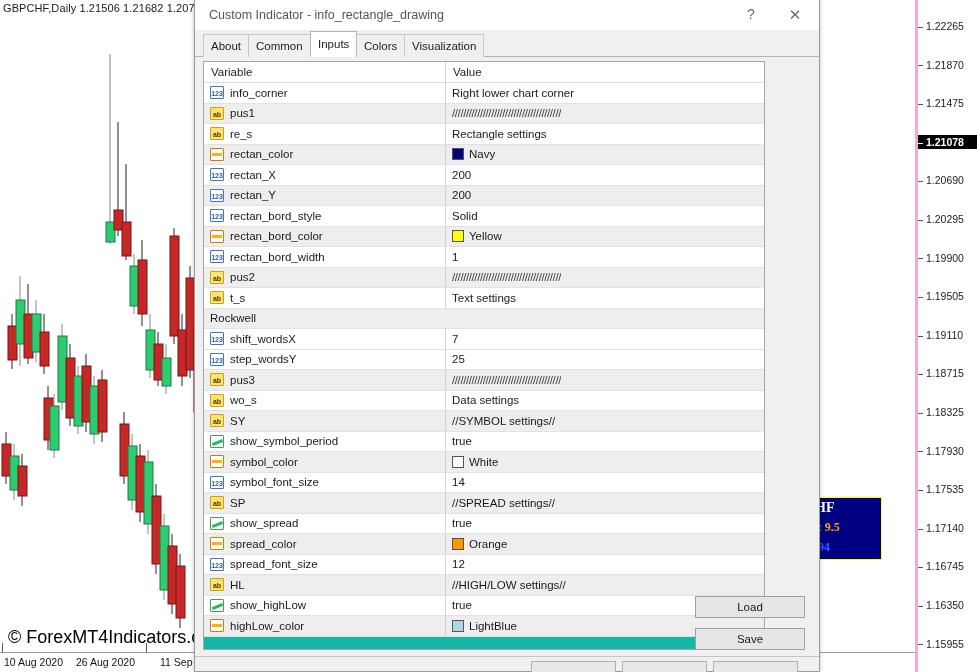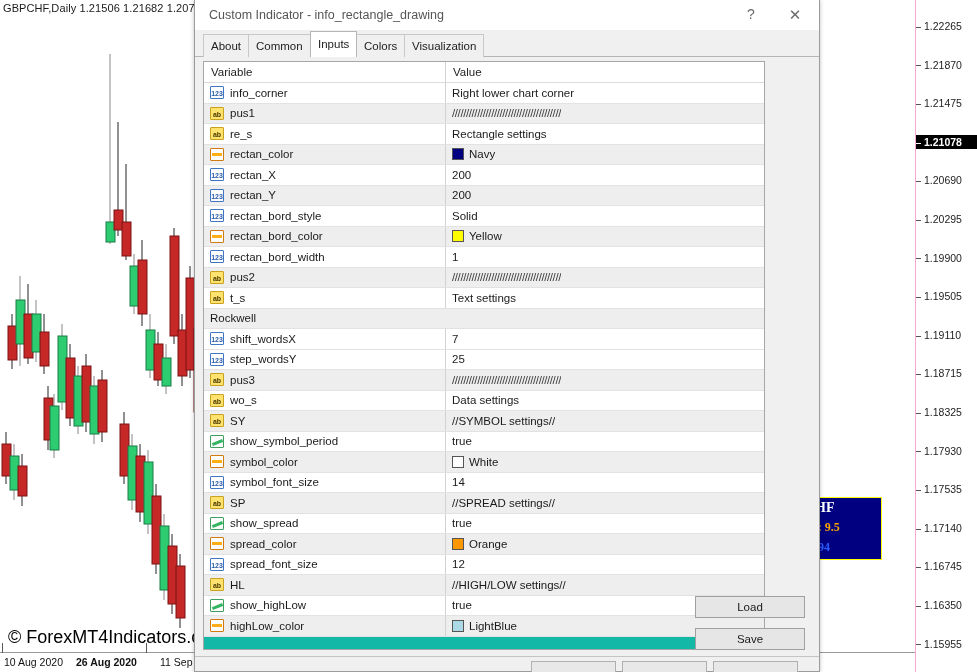--- a/index.html
+++ b/index.html
@@ -39,21 +39,21 @@
     width: 920px; height: 630px;
   }
   #chart-plot svg { display: block; }
 
   
   #price-scale {
     position: absolute;
     right: 0; top: 0;
     width: 62px; height: 672px;
     background: #ffffff;
-    border-left: 1px solid #f9a8d4;
+    border-left: 3px solid #f9a8d4;
     box-sizing: border-box;
     padding-left: 16px;
   }
   .price-tick {
     position: absolute;
     left: 0;
     width: 62px;
     height: 14px;
     line-height: 14px;
     font-size: 10.5px;
@@ -453,21 +453,21 @@
   <div id="info-rectangle">
     <span class="ir-line" id="ir-symbol">CHF</span>
     <span class="ir-line" id="ir-spread">ad: 9.5</span>
     <span class="ir-line" id="ir-highlow">o: 94</span>
   </div>
 
   <div id="chart-watermark">© ForexMT4Indicators.com</div>
 
   <div id="time-scale">
       <div class="time-label" style="left: 4px;">10 Aug 2020</div>
-      <div class="time-label" style="left: 76px; font-weight: bold;">26 Aug 2020</div>
+      <div class="time-label" style="left: 76px;">26 Aug 2020</div>
       <div class="time-label" style="left: 160px;">11 Sep 2</div>
       <div class="time-gridline" style="left: 2px;"></div>
       <div class="time-gridline" style="left: 146px;"></div>
     </div>
 
   <div id="price-scale">
       <div class="price-tick" style="top: 19px;"><span class="tick-dash"></span><span>1.22265</span></div>
       <div class="price-tick" style="top: 57.6px;"><span class="tick-dash"></span><span>1.21870</span></div>
       <div class="price-tick" style="top: 96.2px;"><span class="tick-dash"></span><span>1.21475</span></div>
       <div class="price-tick current" style="top: 134.8px;"><span class="tick-dash"></span><span>1.21078</span></div>

